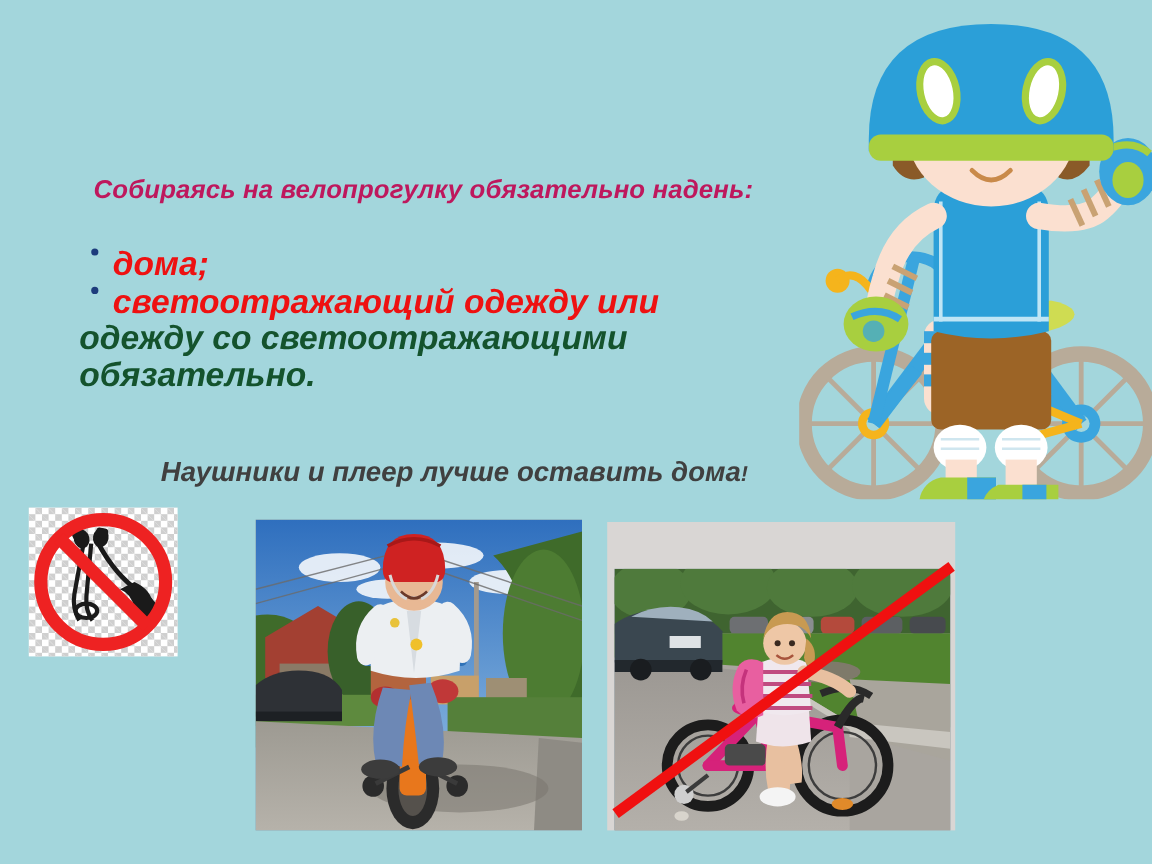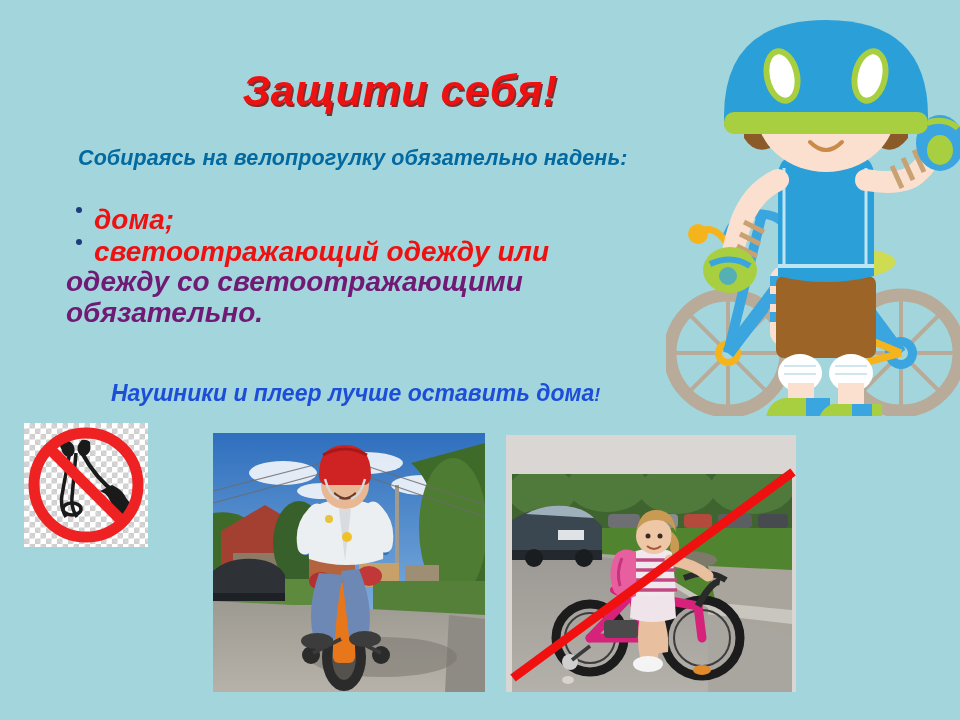--- a/index.html
+++ b/index.html
@@ -39,21 +39,21 @@
   }
 
   
   #subtitle {
     position: absolute;
     left: 78px;
     top: 146px;
     font-size: 21.5px;
     font-weight: bold;
     font-style: italic;
-    color: #0369a1;
+    color: #be185d;
     white-space: nowrap;
     letter-spacing: 0.1px;
   }
 
   
   #bullets {
     position: absolute;
     left: 66px;
     top: 205px;
     width: 640px;
@@ -82,33 +82,33 @@
   }
   .bullet-text.wrap {
     padding-left: 28px;
   }
   .cont-text {
     display: block;
     padding-left: 0px;
     font-size: 28px;
     font-weight: bold;
     font-style: italic;
-    color: #701a75;
+    color: #14532d;
     line-height: 1.08;
   }
 
   
   #footnote {
     position: absolute;
-    left: 111px;
+    left: 134px;
     top: 380px;
     font-size: 23px;
     font-weight: bold;
     font-style: italic;
-    color: #1d4ed8;
+    color: #404040;
     white-space: nowrap;
     text-align: center;
   }
   #footnote .excl {
     font-size: 18px;
   }
 
   
   #no-headphones {
     position: absolute;
@@ -304,21 +304,20 @@
         <g>
           <ellipse cx="116" cy="68" rx="18" ry="28" fill="#a8cf3f" transform="rotate(-12 116 68)"></ellipse>
           <ellipse cx="116" cy="68" rx="12" ry="22" fill="#ffffff" transform="rotate(-12 116 68)"></ellipse>
           <ellipse cx="204" cy="68" rx="18" ry="28" fill="#a8cf3f" transform="rotate(12 204 68)"></ellipse>
           <ellipse cx="204" cy="68" rx="12" ry="22" fill="#ffffff" transform="rotate(12 204 68)"></ellipse>
         </g>
       </g>
     </svg>
   </div>
 
-  <div id="title">Защити себя!</div>
 
   <div id="subtitle">Собираясь на велопрогулку обязательно надень:</div>
 
   <div id="bullets">
     <div class="bullet-row">
       <span class="bullet-dot"></span>
       <span class="bullet-text">дома;</span>
     </div>
     <div class="bullet-row">
       <span class="bullet-dot"></span>

